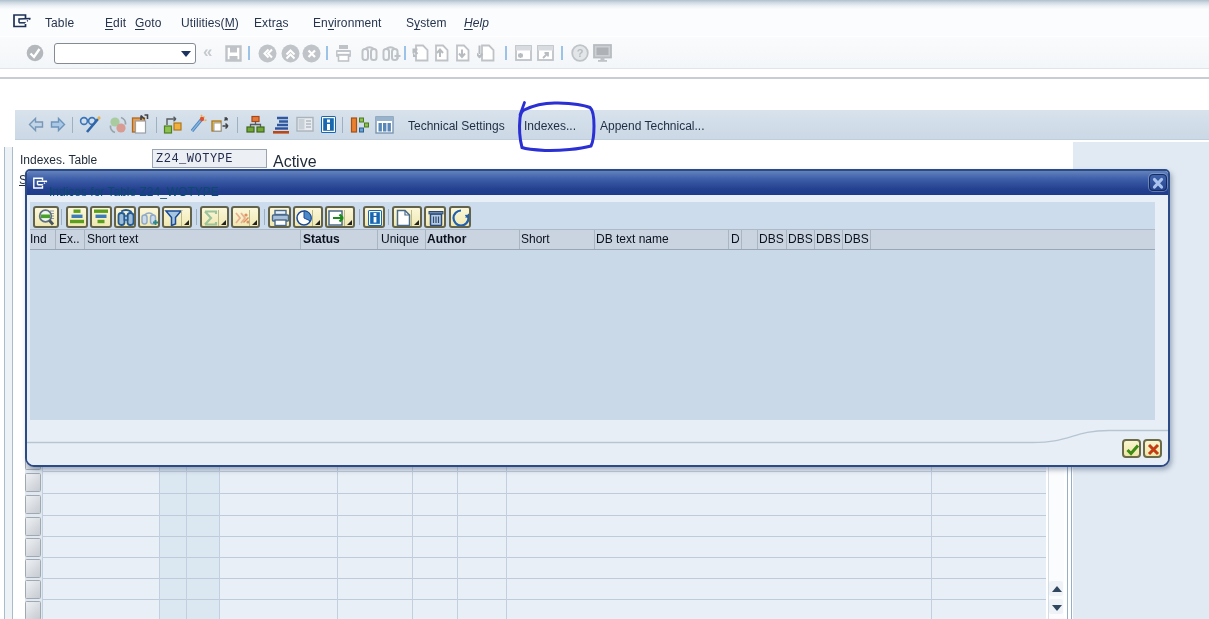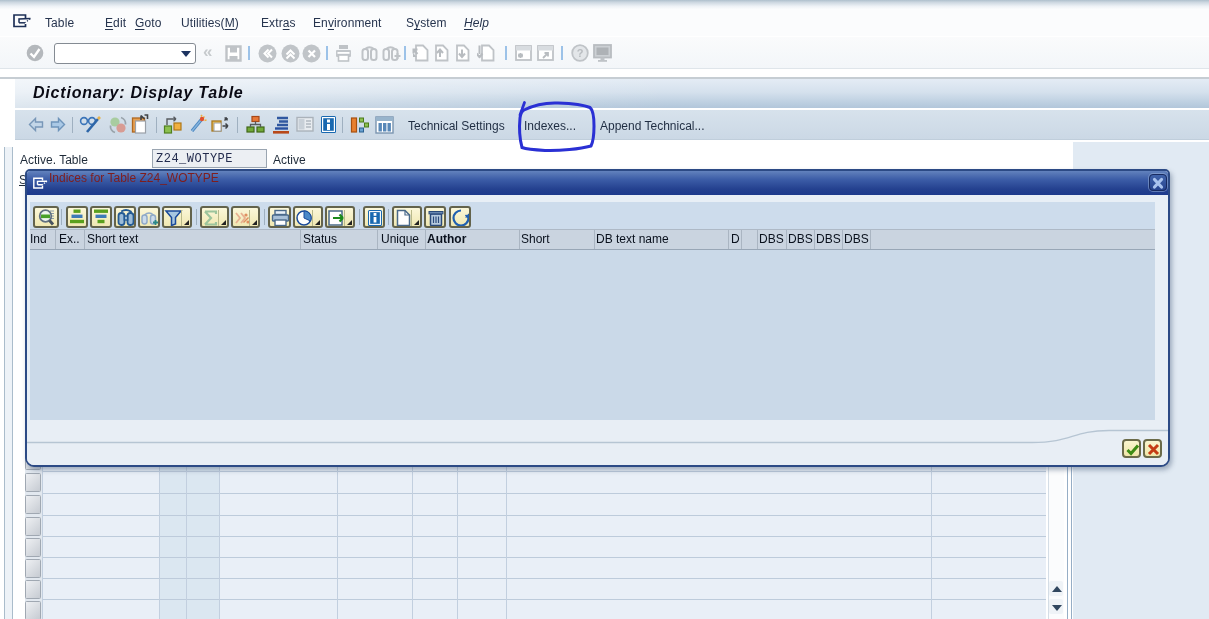--- a/index.html
+++ b/index.html
@@ -38,21 +38,21 @@
   #appbar { left:15px; top:110px; width:1194px; height:30px;
     background:linear-gradient(to bottom,#d7e2ec, #cbd8e5); border-bottom:1px solid #c0cedb; }
   .asep { position:absolute; top:7px; width:1px; height:16px; background:#9fb0c0; }
   .abtn { position:absolute; top:9px; font-size:12px; color:#1f2d42; }
 
   
   #transp { left:20px; top:153px; font-size:12px; color:#1e2a38; }
   #tfield { left:152px; top:149px; width:115px; height:19px; background:#eceff3;
     border:1px solid #9aa5b1; font-family:"Liberation Mono", monospace;
     font-size:12px; color:#232c4e; padding:2px 0 0 3px; letter-spacing:0.5px; }
-  #active { left:273px; top:153px; font-size:12px; color:#1e2a38; }
+  #active { left:273px; top:153px; font-size:16px; color:#1e2a38; }
   #slabel { left:19px; top:173px; font-size:12px; color:#1e2a38; text-decoration:underline; }
 
   #leftstrip { left:4px; top:147px; width:9px; height:472px; background:#edf2f7;
     border-left:1px solid #aabccb; border-right:1px solid #aabccb; }
   #rightpanel { left:1073px; top:142px; width:136px; height:477px; background:#e1eaf3; }
 
   
   #grid { left:25px; top:467px; width:1021px; height:152px; background:#e9eff7; }
   .hline { position:absolute; left:0; width:1021px; height:1px; background:#bdcbdb; }
   .vline { position:absolute; top:0; width:1px; height:152px; background:#c2cfdf; }
@@ -68,21 +68,21 @@
   #dline1 { left:1067px; top:467px; width:1px; height:152px; background:#96aec6; }
   #dline2 { left:1071px; top:467px; width:1px; height:152px; background:#96aec6; }
 
   
   #dialog { left:25px; top:169px; width:1145px; height:298px;
     background:#e8eff6; border:2px solid #2c4a85; border-radius:5px 5px 9px 9px;
     box-shadow:2px 3px 5px rgba(70,90,120,0.45); }
   #dtitle { position:absolute; left:0; top:0; width:100%; height:24px;
     background:linear-gradient(to bottom,#6282bd 0%, #3c5da7 35%, #24418f 75%, #1d3a8c 100%);
     border-radius:3px 3px 0 0; }
-  #dtitletext { position:absolute; left:22px; top:0; font-size:12px; color:#7f1d1d; }
+  #dtitletext { position:absolute; left:22px; top:14px; font-size:12px; color:#0c4a6e; }
   #dclose { position:absolute; left:1122px; top:3px; width:18px; height:17px;
     background:linear-gradient(to bottom,#4063aa,#27448f);
     border:1px solid #172a60; border-radius:4px; box-shadow:0 0 0 1px rgba(150,175,215,0.55); }
   #dtoolbar { position:absolute; left:3px; top:31px; width:1125px; height:28px; background:#cddcec; }
   #dheader { position:absolute; left:3px; top:58px; width:1125px; height:21px;
     background:#cad4e0; border-top:1px solid #aeb9c6; border-bottom:1px solid #98a6b6;
     font-size:12px; color:#09101c; }
   .hcol { position:absolute; top:2px; }
   .hsep { position:absolute; top:0; width:1px; height:19px; background:#aab5c2; }
   #dlist { position:absolute; left:3px; top:79px; width:1125px; height:170px; background:#cad9e8; }
@@ -111,21 +111,21 @@
     <svg class="abs" style="left:13px; top:4px;" width="20" height="16" viewBox="0 0 20 16">
       <path d="M12.5 5 V2 H1 V13.5 H12.5 V11" fill="none" stroke="#1e3057" stroke-width="1.7"></path>
       <path d="M6 9.8 V6 L17.5 5.6" fill="none" stroke="#1e3057" stroke-width="1.5"></path>
       <path d="M6 9.8 H12" fill="none" stroke="#1e3057" stroke-width="1.5"></path>
       <path d="M17.2 5.8 L12.2 9.6" fill="none" stroke="#1e3057" stroke-width="1.2" stroke-dasharray="1.3 1.5"></path>
     </svg>
     <span class="mitem" style="left:45px;">Table</span>
     <span class="mitem" style="left:92px;margin-left:13px;"><u>E</u>dit</span>
     <span class="mitem" style="left:135px;"><u>G</u>oto</span>
     <span class="mitem" style="left:181px;">Utilities(<u>M</u>)</span>
-    <span class="mitem" style="left:261px;">Extr<u>a</u>s</span>
+    <span class="mitem" style="left:254px;">Extr<u>a</u>s</span>
     <span class="mitem" style="left:313px;">En<u>v</u>ironment</span>
     <span class="mitem" style="left:406px;">S<u>y</u>stem</span>
     <span class="mitem" style="left:464px;font-style:italic;"><u>H</u>elp</span>
   </div>
   <div class="abs" id="mainbar">
     <svg class="abs" style="left:26px; top:7px;" width="18" height="18" viewBox="0 0 18 18">
       <circle cx="9" cy="9" r="8.3" fill="#b4b8bc"></circle>
       <path d="M4.5 9.5 L8 13 L13.5 5" fill="none" stroke="#fff" stroke-width="2.4"></path>
     </svg>
     <span class="abs" style="left:203px; top:5px; font-size:17px; color:#c6cacd; font-weight:bold;">«</span>
@@ -205,23 +205,20 @@
       <rect x="3.5" y="3.5" width="12" height="7.5" fill="#aeb2b6"></rect>
       <rect x="7.5" y="13.5" width="4" height="2.5" fill="#bfc3c7"></rect>
       <rect x="5" y="16" width="9" height="1.8" fill="#bfc3c7"></rect>
     </svg>
   </div>
   <div class="abs" id="cmdfield"></div>
   <div class="abs" id="cmdarrow"></div>
   <div class="abs" id="line1"></div>
   <div class="abs" id="line2"></div>
 
-  <div class="abs" id="titleband">
-    <span id="titletext">Dictionary: Display Table</span>
-  </div>
   <div class="abs" id="appbar">
     <svg class="abs" style="left:13px; top:6px;" width="16" height="17" viewBox="0 0 16 17">
       <path d="M1.5 8.5 L7.5 2.5 V6 H14.5 V11 H7.5 V14.5 Z" fill="#c3d6e8" stroke="#7897b8" stroke-width="1.4"></path>
     </svg>
     <svg class="abs" style="left:35px; top:6px;" width="16" height="17" viewBox="0 0 16 17">
       <path d="M14.5 8.5 L8.5 2.5 V6 H1.5 V11 H8.5 V14.5 Z" fill="#aac9e6" stroke="#6e94ba" stroke-width="1.4"></path>
     </svg>
     <div class="asep" style="left:57px;"></div>
     <svg class="abs" style="left:64px; top:5px;" width="22" height="20" viewBox="0 0 22 20">
       <circle cx="5" cy="6" r="3.4" fill="none" stroke="#3a74b8" stroke-width="1.6"></circle>
@@ -293,21 +290,21 @@
       <rect x="1" y="2" width="17" height="4" fill="#98b4cc"></rect>
       <rect x="3.5" y="8" width="3.4" height="8.5" fill="#5888b8"></rect>
       <rect x="8" y="8" width="3.4" height="8.5" fill="#5888b8"></rect>
       <rect x="12.5" y="8" width="3.4" height="8.5" fill="#5888b8"></rect>
     </svg>
     <span class="abtn" style="left:393px;">Technical Settings</span>
     <span class="abtn" style="left:509px;">Indexes...</span>
     <span class="abtn" style="left:585px;">Append Technical...</span>
   </div>
 
-  <span class="abs" id="transp">Active. Table</span>
+  <span class="abs" id="transp">Indexes. Table</span>
   <div class="abs" id="tfield">Z24_WOTYPE</div>
   <span class="abs" id="active">Active</span>
   <span class="abs" id="slabel">S</span>
   <div class="abs" id="leftstrip"></div>
   <div class="abs" id="rightpanel"></div>
 
   <div class="abs" id="grid">
     <div class="tintcol" style="left:134px; width:60px;"></div>
     <div class="hline" style="top:4px;"></div>
     <div class="hline" style="top:26px;"></div>
@@ -464,21 +461,21 @@
         <path d="M10 2.5 a7.5 7.5 0 1 0 7.5 7.5" fill="none" stroke="#2060b0" stroke-width="2.2"></path>
         <path d="M17.5 10 l-3-3 M17.5 10 l3-3" stroke="#2060b0" stroke-width="1.6"></path>
         <path d="M17.5 5.5 L14 9.5 L21 9.5 Z" fill="#2060b0"></path>
       </svg>
     </div>
 
     <div id="dheader">
       <span class="hcol" style="left:0px;text-align:right;">Ind</span>
       <span class="hcol" style="left:29px;">Ex..</span>
       <span class="hcol" style="left:57px;">Short text</span>
-      <span class="hcol" style="left:273px;">Status</span>
+      <span class="hcol" style="left:273px;font-weight:bold;">Status</span>
       <span class="hcol" style="left:351px;">Unique</span>
       <span class="hcol" style="left:397px;font-weight:bold;">Author</span>
       <span class="hcol" style="left:491px;">Short</span>
       <span class="hcol" style="left:566px;">DB text name</span>
       <span class="hcol" style="left:701px;">D</span>
       <span class="hcol" style="left:714px;margin-top:20px;">IE</span>
       <span class="hcol" style="left:729px;">DBS</span>
       <span class="hcol" style="left:758px;">DBS</span>
       <span class="hcol" style="left:786px;">DBS</span>
       <span class="hcol" style="left:814px;">DBS</span>

